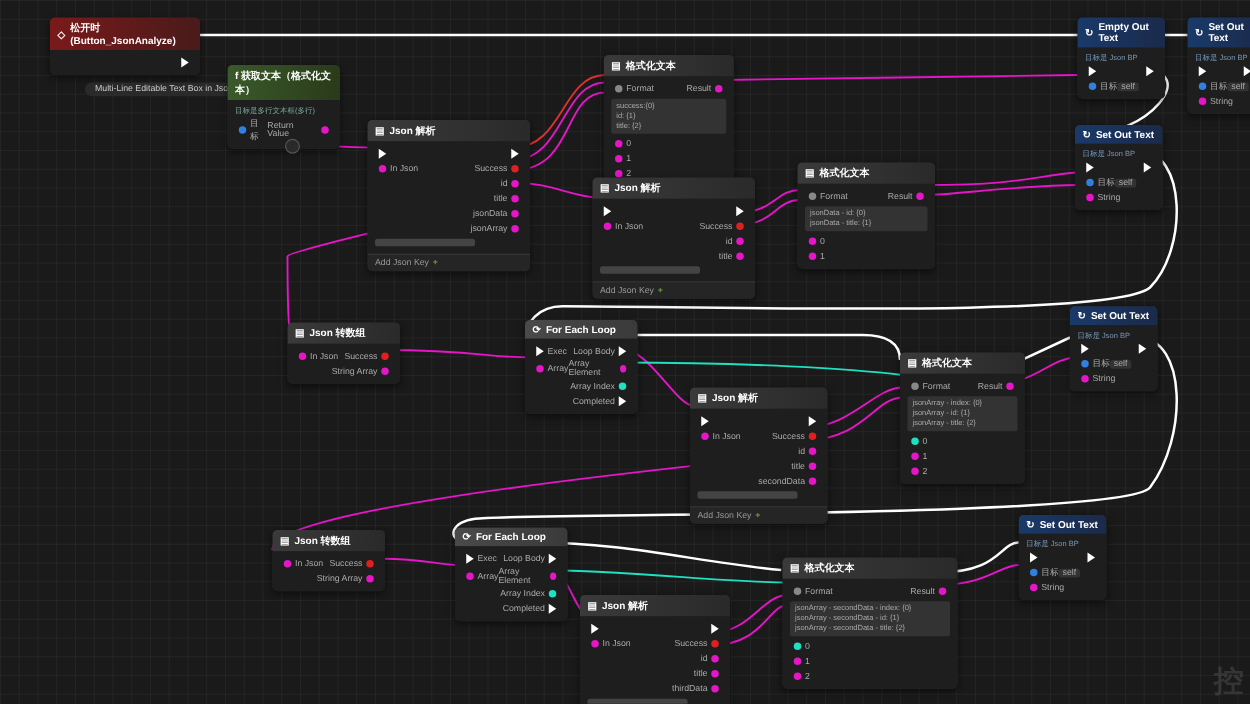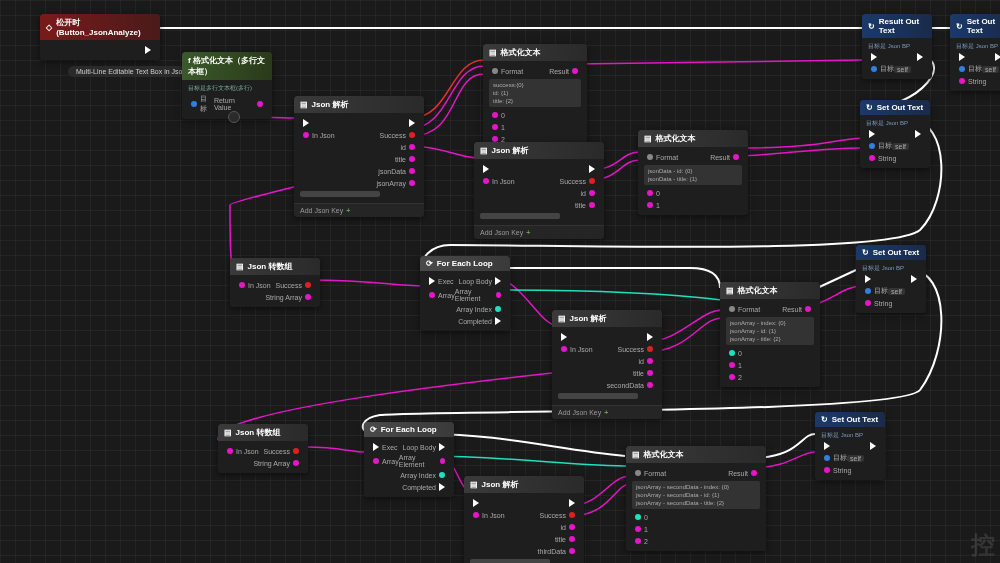--- a/index.html
+++ b/index.html
@@ -93,21 +93,21 @@
     </div>
 </div>
 
 <div class="pill" style="left:68px;top:66px">
   <span>Multi-Line Editable Text Box in Json</span>
     <span class="pin blue"></span>
 </div>
 
 <div class="node" style="left:182px;top:52px;width:90px">
   <div class="nhead green">
-      <span>f 格式化文本（多行文本框）</span>
+      <span>f 获取文本（格式化文本）</span>
     </div>
   <div class="nbody">
     <div style="font-size:6px;color:#7a9">目标是多行文本框(多行)</div>
     <div class="row">
         <span class="pl">
           <span class="pin blue"></span>
           <span class="lbl">目标</span>
         </span>
         <span class="pr">
           <span class="lbl">Return Value</span>
@@ -298,21 +298,21 @@
           <span class="pin pink"></span>
           <span class="lbl">1</span>
         </span>
       </div>
   </div>
 </div>
 
 <div class="node" style="left:862px;top:14px;width:70px">
   <div class="nhead blue">
       <span>↻</span>
-      <span>Result Out Text</span>
+      <span>Empty Out Text</span>
     </div>
   <div class="nbody">
     <div style="font-size:6px;color:#79b">目标是 Json BP</div>
     <div class="row">
         <span class="pl">
           <span class="pin exec"></span>
         </span>
         <span class="pr">
           <span class="pin execr"></span>
         </span>

